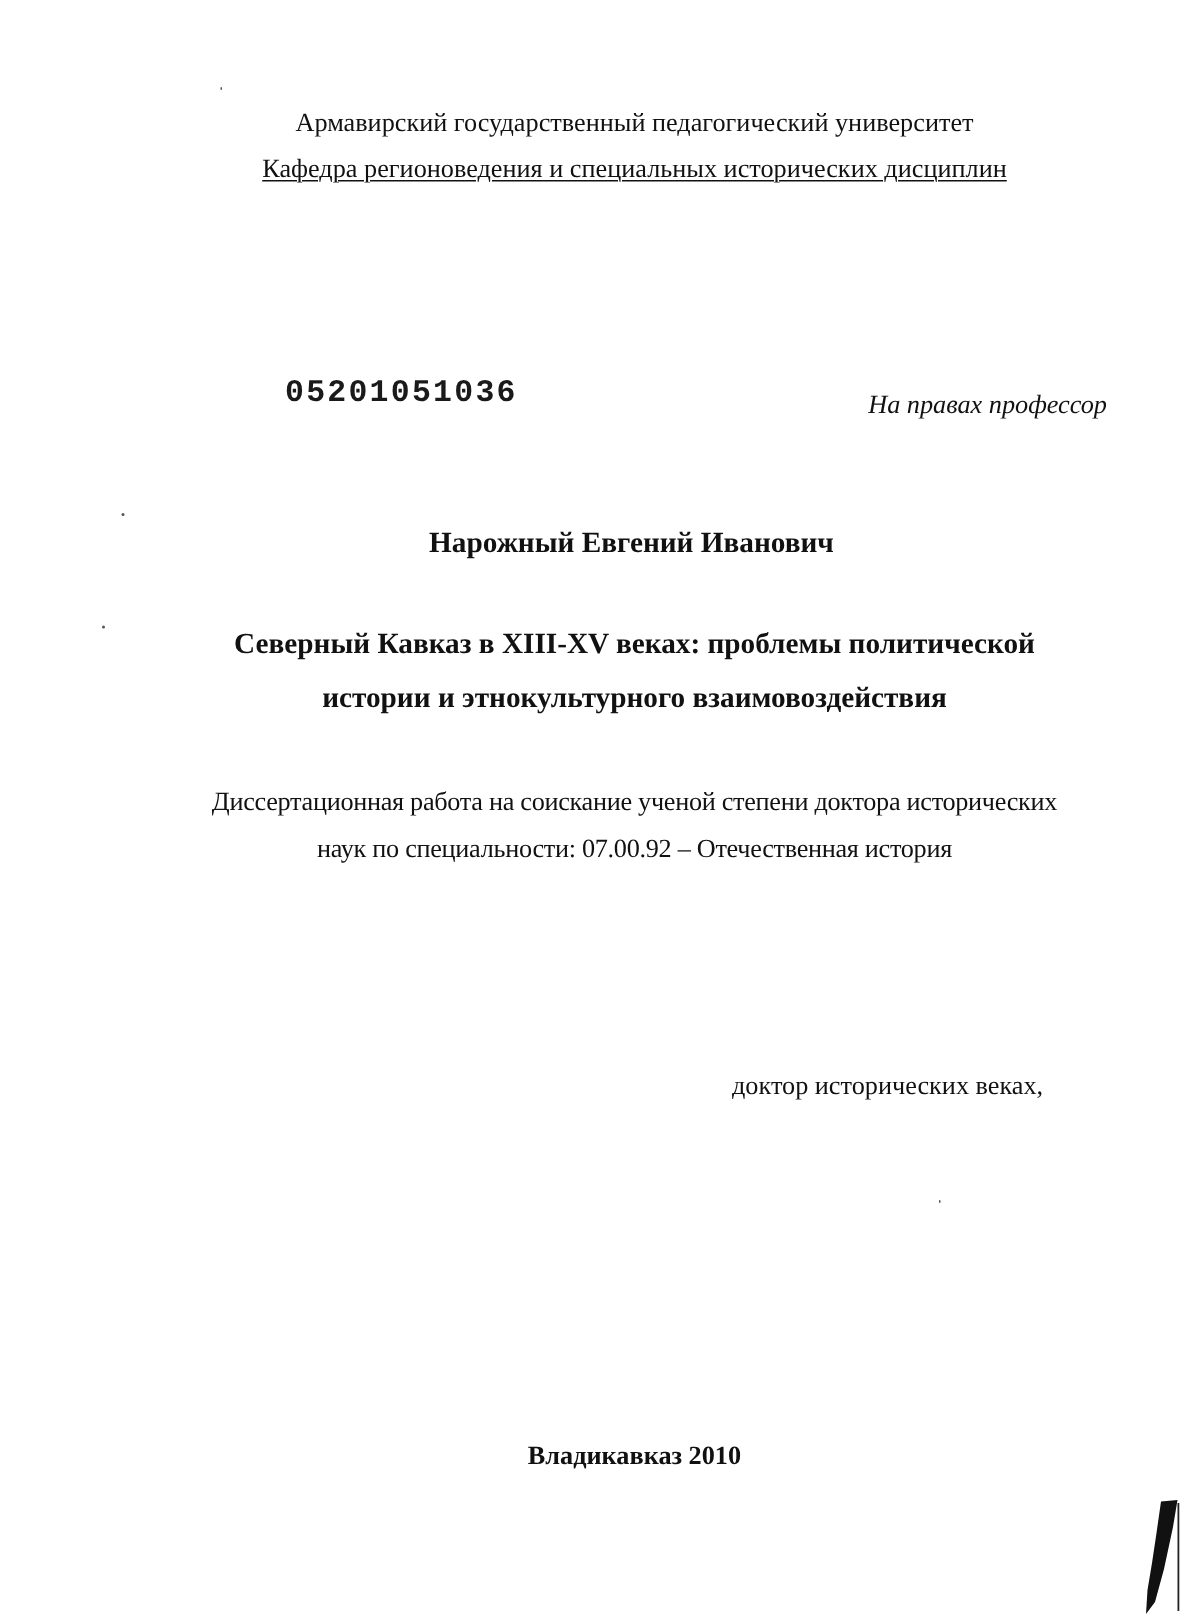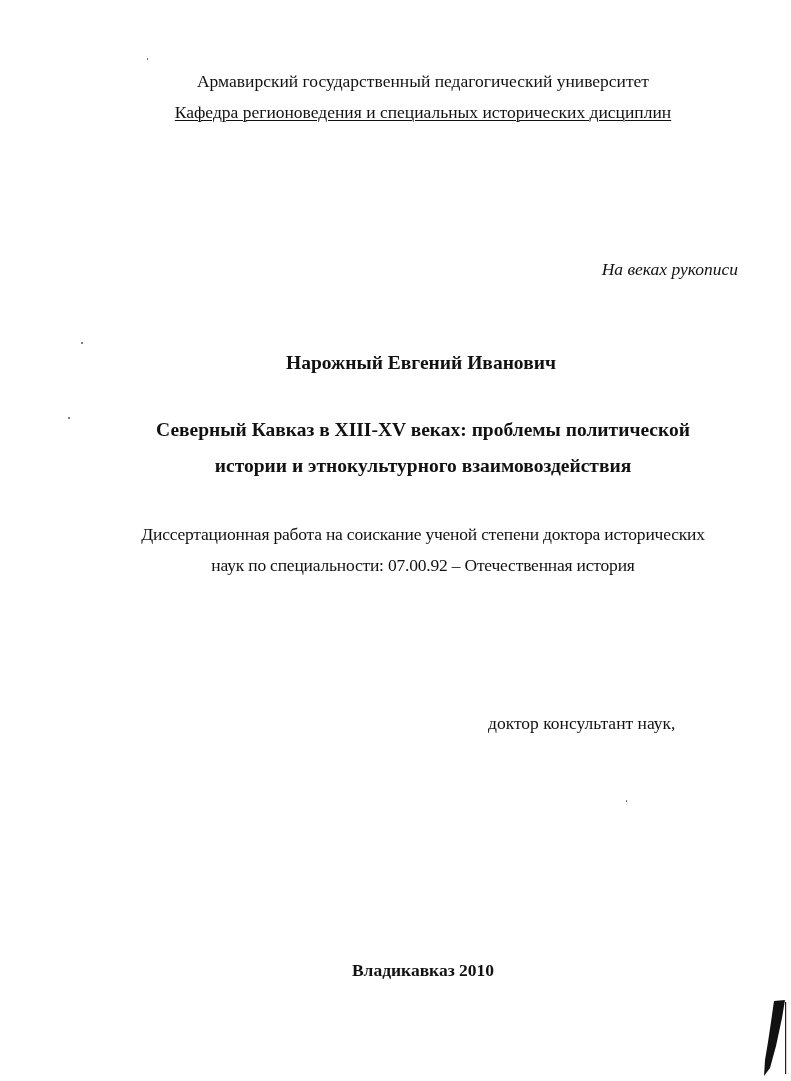--- a/index.html
+++ b/index.html
@@ -116,31 +116,32 @@
     }
   </style>
 </head>
 <body>
 
 <div class="page">
 
   <div class="line center university">Армавирский государственный педагогический университет</div>
   <div class="line center department">Кафедра регионоведения и специальных исторических дисциплин</div>
 
-  <div class="line rights">На веках рукописи</div>
+  <div class="line code">05201051036</div>
+  <div class="line rights">На правах профессор</div>
 
   <div class="line center author">Нарожный Евгений Иванович</div>
 
   <div class="line center title1">Северный Кавказ в XIII-XV веках: проблемы политической</div>
   <div class="line center title2">истории и этнокультурного взаимовоздействия</div>
 
   <div class="line center diss1">Диссертационная работа на соискание ученой степени доктора исторических</div>
   <div class="line center diss2">наук по специальности: 07.00.92 – Отечественная история</div>
 
-  <div class="line consult l2">доктор консультант наук,</div>
+  <div class="line consult l2">доктор исторических веках,</div>
 
   <div class="line center city">Владикавказ 2010</div>
 
   <div class="speck" style="left:147px; top:58px; width:1px;"></div>
   <div class="speck" style="left:81px; top:342px;"></div>
   <div class="speck" style="left:68px; top:417px;"></div>
   <div class="speck" style="left:626px; top:800px; width:1px;"></div>
 
   <svg class="scan-mark" viewBox="0 0 30 80">
     <path d="M14 3 L25 2 L22 20 L16 48 L10 70 L4 78 L5 62 L8 44 L11 24 Z" fill="#111"></path>

